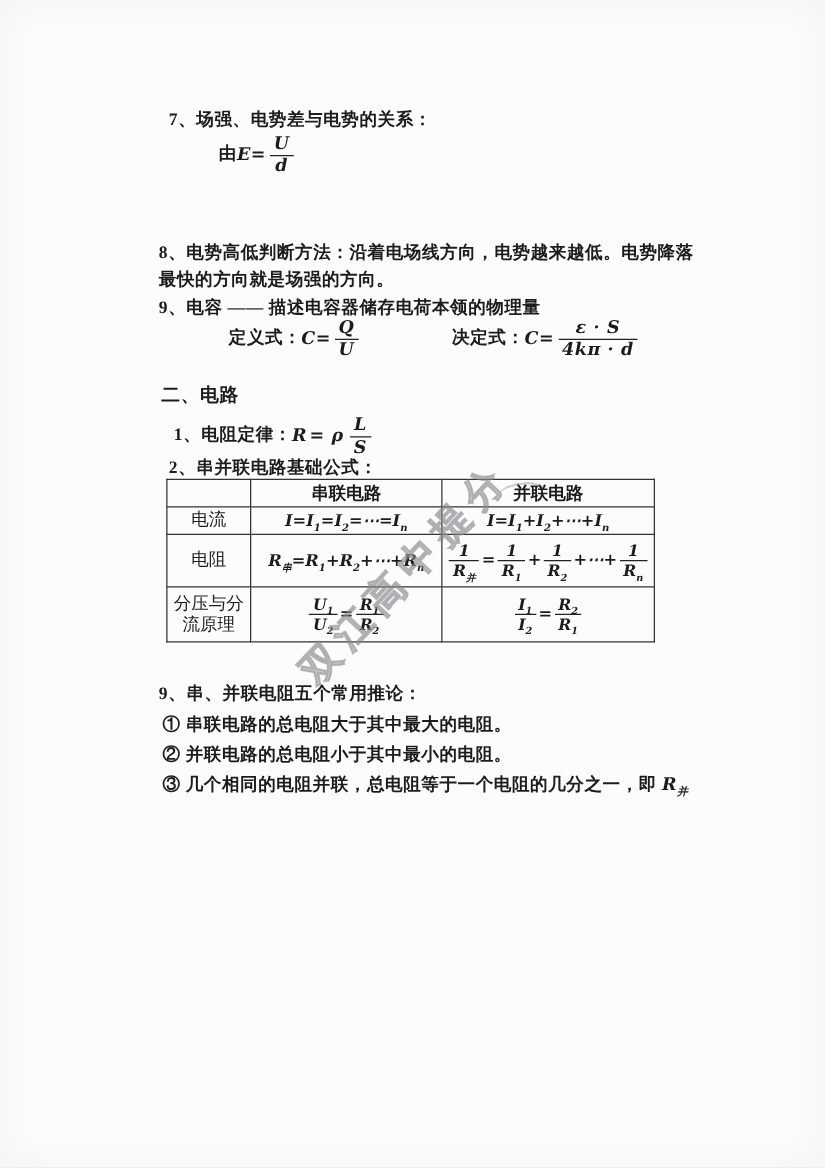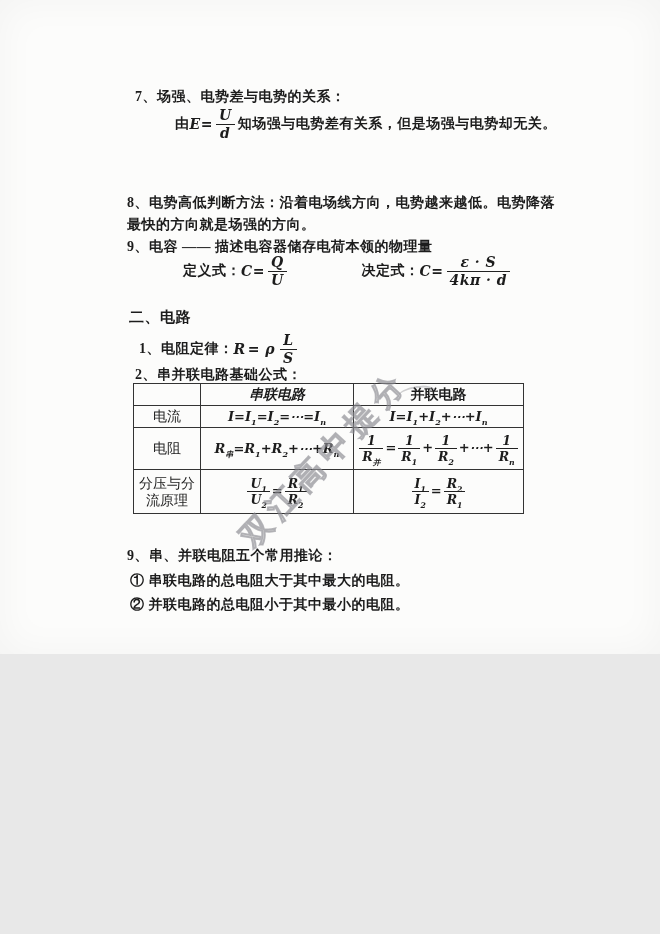--- a/index.html
+++ b/index.html
@@ -1,18 +1,18 @@
 <!DOCTYPE html>
 <html><head>
 <meta charset="utf-8">
 <style>
   * { margin:0; padding:0; box-sizing:border-box; }
   html,body { background:#e8e8e8; }
   .page {
-    position:relative; width:660px; height:654px; margin:0 auto;
+    position:relative; width:660px; height:934px; margin:0 auto;
     background:#fcfcfb; overflow:hidden;
     font-family:"Liberation Serif","DejaVu Serif",serif;
     color:#1c1c1c;
     box-shadow:inset 0 0 40px rgba(0,0,0,0.04);
   }
   .ln {
     position:absolute; white-space:nowrap;
     font-size:14px; font-weight:700; letter-spacing:0.5px; line-height:22px;
   }
   .math  { font-style:italic; font-weight:700; font-family:"DejaVu Serif","Liberation Serif",serif; }
@@ -30,21 +30,21 @@
   table.tbl {
     position:absolute; left:133px; top:383px;
     border-collapse:collapse; table-layout:fixed;
     font-size:13px; font-weight:700;
   }
   .tbl td {
     border:1.4px solid #333; text-align:center; vertical-align:middle;
     padding:1px 2px; overflow:hidden;
   }
   .tbl .c0 { width:67px; }
-  .tbl .c1 { width:153px;font-style:italic; }
+  .tbl .c1 { width:153px; }
   .tbl .c2 { width:170px; }
   .tbl .hdr  { font-size:14px; height:22px; }
   .tbl .rS   { height:22px; }
   .tbl .rTall{ height:42px; }
   .tbl .lbl  { font-size:14px; font-weight:400; white-space:normal; line-height:17px; padding:0 4px; }
   .tbl .fcell{ font-style:italic; font-family:"DejaVu Serif","Liberation Serif",serif; }
   .tbl .frac { font-size:12.5px; margin:0 2px; }
   .op { font-style:italic; font-weight:700; }
   
   .wm {
@@ -69,21 +69,20 @@
   <div class="ln" style="top:86px;left:135px">7、场强、电势差与电势的关系：</div>
 
   <div class="ln fline" style="top:104px;left:175px;height:40px">
     <span>由 </span>
     <span class="math">E</span>
     <span class="math">=</span>
     <span class="frac">
       <span class="fn">U</span>
       <span class="fd">d</span>
     </span>
-    <span> 知场强与电势差有关系，但是场强与电势却无关。</span>
   </div>
 
 
   <div class="ln" style="top:192px;left:127px">8、电势高低判断方法：沿着电场线方向，电势越来越低。电势降落</div>
   <div class="ln" style="top:214px;left:127px">最快的方向就是场强的方向。</div>
 
   <div class="ln" style="top:236px;left:127px">9、电容 —— 描述电容器储存电荷本领的物理量</div>
 
   <div class="ln fline" style="top:250px;left:183px;height:42px">
     <span>定义式：</span>
@@ -149,17 +148,20 @@
     </table>
 
   <div class="ln" style="top:545px;left:127px">9、串、并联电阻五个常用推论：</div>
 
   <div class="ln" style="top:569px;left:130px">
     <span>① 串联电路的总电阻大于其中最大的电阻。</span><span class="math"></span>
   </div>
   <div class="ln" style="top:593px;left:130px">
     <span>② 并联电路的总电阻小于其中最小的电阻。</span><span class="math"></span>
   </div>
+  <div class="ln" style="top:617px;left:130px">
+    <span>③ 几个相同的电阻并联，总电阻等于一个电阻的几分之一，即 </span><span class="math">R<sub>并</sub></span>
+  </div>
 
   <div class="wm">双江高中提分</div>
   <div class="wm-swoosh"></div>
 
 </div>
 
 </body></html>

